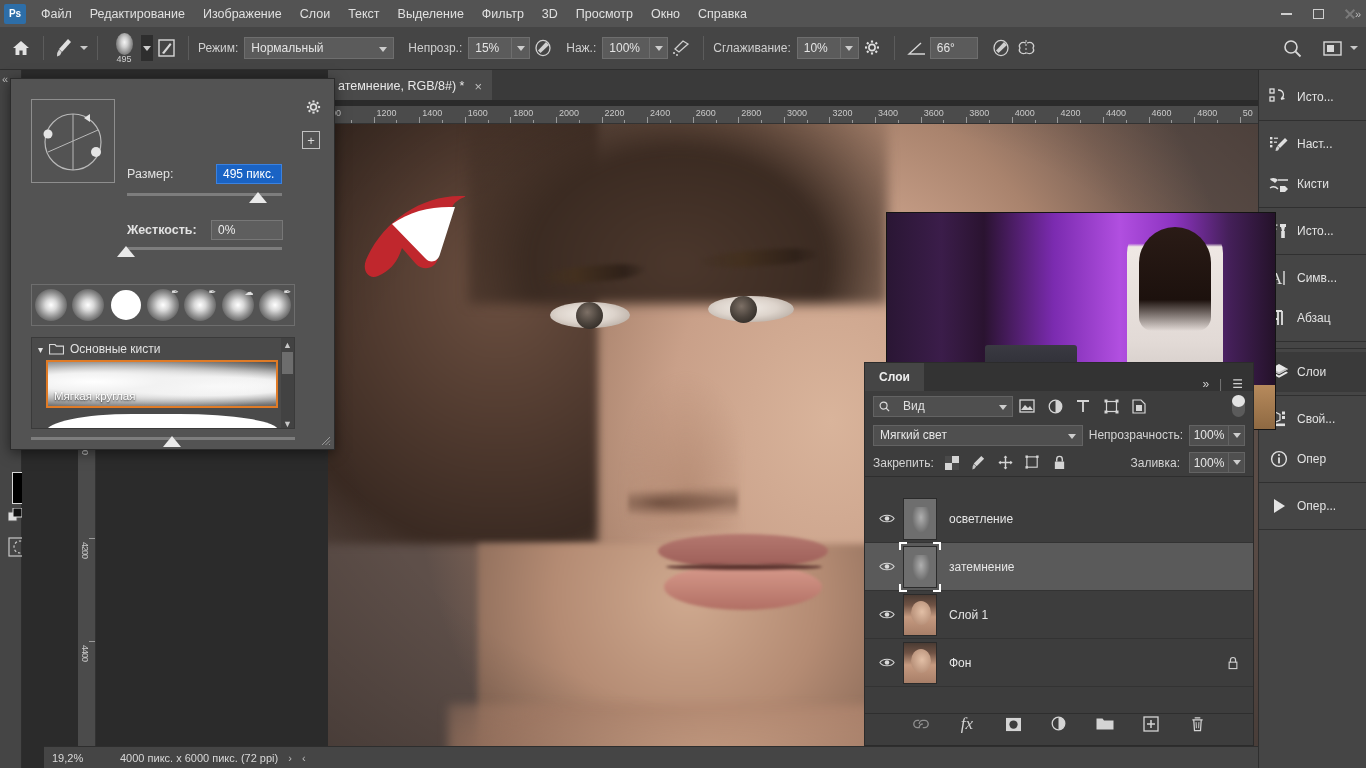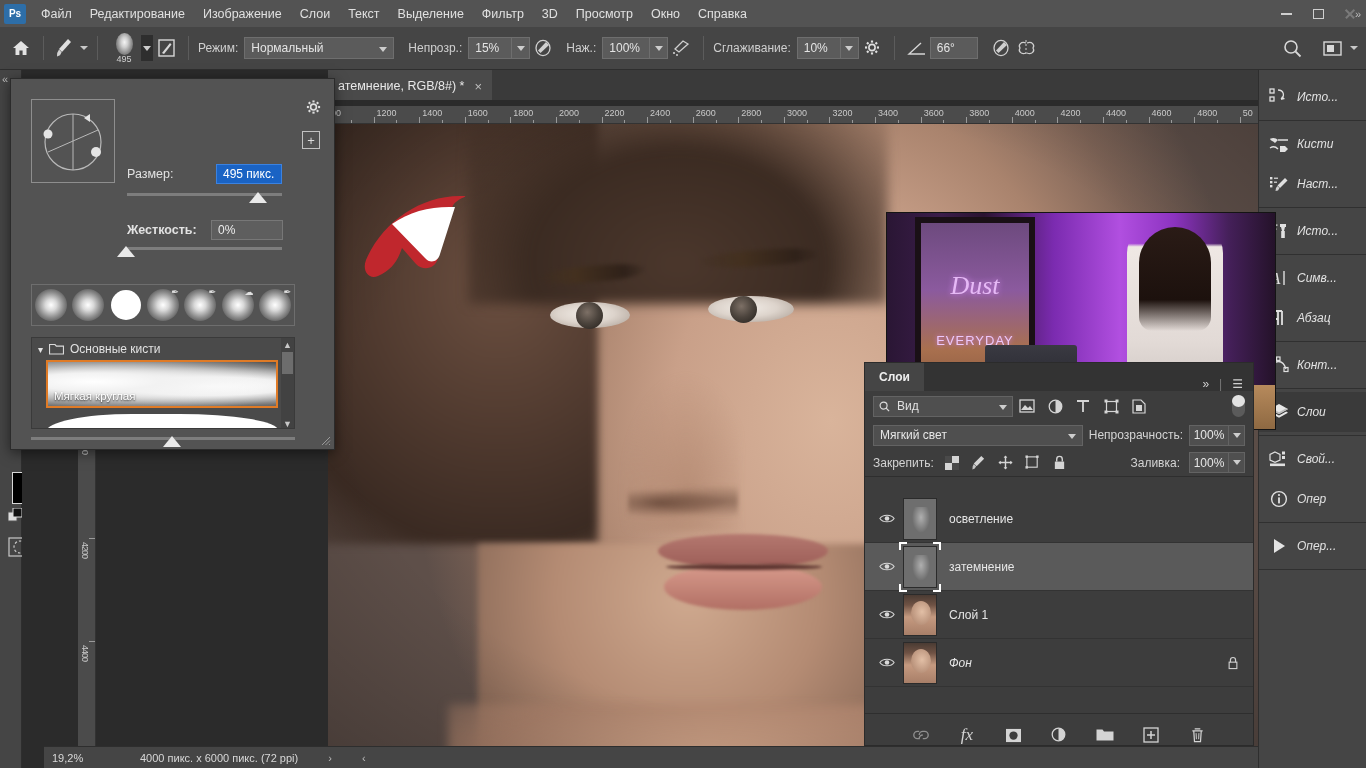--- a/index.html
+++ b/index.html
@@ -173,21 +173,21 @@
   .vo-desk { position:absolute; left:0; bottom:0; width:100%; height:44px;
     background:linear-gradient(180deg,#b78a5c,#8e6942); }
   .vo-laptop { position:absolute; left:98px; bottom:30px; width:92px; height:54px;
     background:linear-gradient(180deg,#3a3a42,#22222a); border-radius:3px;}
   .vo-laptopb { position:absolute; left:86px; bottom:22px; width:118px; height:10px;
     background:#4b4b55; border-radius:2px;}
 
   
   .statusbar { position:absolute; left:22px; bottom:0; width:1236px; height:22px;
     background:#454545; display:flex; align-items:center; padding:7px 8px;
-    font-size:11px; color:#d8d8d8; border-top:1px solid #2e2e2e;gap:20px; }
+    font-size:11px; color:#d8d8d8; border-top:1px solid #2e2e2e; }
   .sb-zoom { width:68px; }
   .sb-dims { }
   .sb-chev { margin-left:10px; color:#bbb; }
 
   
   .brushpanel { position:absolute; left:10px; top:78px; width:325px; height:372px;
     background:#535353; border:1px solid #2b2b2b; box-shadow:0 3px 12px rgba(0,0,0,.5); z-index:40; }
   .bp-thumbbox { position:absolute; left:20px; top:20px; width:84px; height:84px;
     border:1px solid #8e8e8e; }
   .bp-label { position:absolute; font-size:12.5px; color:#e2e2e2; }
@@ -236,21 +236,21 @@
   
   .layerspanel { position:absolute; left:864px; top:362px; width:390px; height:384px;
     background:#3d3d3d; border:1px solid #2b2b2b; z-index:25; }
   .lp-tabs { height:28px; background:#333; display:flex; align-items:flex-end; }
   .lp-tab { height:28px; padding:0 14px; display:flex; align-items:center; background:#454545;
     font-size:12px; color:#eee; font-weight:bold; }
   .lp-tabright { margin-left:auto; display:flex; align-items:center; gap:10px; padding:0 10px;
     color:#cfcfcf; font-size:12px;}
   .lp-filterrow { height:30px; display:flex; align-items:center; padding:0 8px; gap:0; }
   .lp-search { width:140px; height:21px; background:#4f4f4f; border:1px solid #636363;
-    display:flex; align-items:center; padding:8px 5px; gap:7px; font-size:12px; color:#e0e0e0;}
+    display:flex; align-items:center; padding:8px 5px; gap:13px; font-size:12px; color:#e0e0e0;}
   .lp-search .cv { margin-left:auto;}
   .lp-ficon { width:28px; height:24px; display:flex; align-items:center; justify-content:center;
      color:#d5d5d5; }
   .lp-toggle { margin-left:auto; width:13px; height:22px; background:#5b5b5b; border-radius:7px;
     position:relative;}
   .lp-toggle:after{ content:""; position:absolute; left:0; top:0; width:13px; height:12px;
     border-radius:50%; background:#e2e2e2;}
   .lp-blendrow { height:28px; display:flex; align-items:center; padding:0 8px; gap:6px;}
   .lp-blend { width:210px; height:21px; background:#4f4f4f; border:1px solid #636363;
     display:flex; align-items:center; padding:0 6px; font-size:12px; color:#e6e6e6;}
@@ -273,35 +273,35 @@
     position:relative; overflow:hidden; }
   .lp-thumb.face { background:linear-gradient(180deg,#4a3b33 0%, #6f5244 25%, #c59a80 55%, #a87f68 100%);}
   .lp-thumb.face:after{ content:""; position:absolute; left:7px; top:6px; width:20px; height:24px;
     border-radius:50%; background:radial-gradient(ellipse at 55% 45%, #e2bfa6, #a87f68);}
   .lp-thumb.gray { background:#6e6e6e; }
   .lp-thumb.gray:after { content:""; position:absolute; left:8px; top:8px; width:18px; height:26px;
     background:radial-gradient(ellipse at 50% 40%, rgba(255,255,255,.45), rgba(255,255,255,0) 70%);}
   .lp-thumbsel { position:relative; }
   .lp-thumbsel .brk { position:absolute; width:8px; height:8px; border:2px solid #fff; }
   .lp-name { margin-left:12px; font-size:12px; color:#e6e6e6; }
-  .lp-name.italic { font-style:italic; }
+  .lp-name.italic { }
   .lp-locked { margin-left:auto; margin-right:14px; color:#cfcfcf;}
   .lp-bottom { position:absolute; left:0; bottom:0; width:388px; height:32px;
-    background:#3d3d3d; border-top:1px solid #2e2e2e; display:flex; align-items:flex-end;
+    background:#3d3d3d; border-top:1px solid #2e2e2e; display:flex; align-items:flex-start;
     justify-content:center; gap:26px; }
   .lp-bicon { width:20px; height:20px; display:flex; align-items:center; justify-content:center;
     color:#cfcfcf; }
 
   
   .rightdock { position:absolute; right:0; top:70px; width:108px; height:698px;
     background:#454545; border-left:1px solid #2e2e2e; padding-top:4px;}
   .rd-collapse { position:absolute; right:5px; top:-62px; color:#bdbdbd; font-size:11px;}
   .rd-group { border-bottom:1px solid #303030; padding:3px 0; }
   .rd-item { height:40px; display:flex; align-items:center; gap:7px; padding-left:9px;
-    color:#e2e2e2; font-size:12px;font-style:italic; }
+    color:#e2e2e2; font-size:12px; }
   .rd-item.active { background:#3a3a3a; }
   .rd-ic { width:22px; height:22px; display:flex; align-items:center; justify-content:center;}
   svg { display:block; }
 </style>
 </head>
 <body>
 
 <div class="app">
 
   <div class="menubar">
@@ -600,24 +600,20 @@
 
     <div class="cursorarrow">
       <svg width="130" height="130" viewBox="0 0 130 130">
         <path d="M112 8 C70 6 30 34 14 72 C10 82 16 92 26 88 C40 82 46 72 50 60 L64 76 C72 84 84 80 86 70 L100 20 C102 11 118 8 112 8 Z" fill="#c0272d"></path>
         <path d="M103 19 L88 66 C86 74 78 76 73 70 L40 36 C58 23 80 18 103 19 Z" fill="#ffffff"></path>
       </svg>
     </div>
 
     <div class="videooverlay">
       <div class="vo-bg"></div>
-      <div class="vo-sign">
-        <div class="vo-sign-text">Dust</div>
-        <div class="vo-sign-text2">EVERYDAY</div>
-      </div>
       <div class="vo-person"></div>
       <div class="vo-hair"></div>
       <div class="vo-desk"></div>
       <div class="vo-laptopb"></div>
       <div class="vo-laptop"></div>
     </div>
 
     <div class="statusbar">
       <div class="sb-zoom">19,2%</div>
       <div class="sb-dims">4000 пикс. x 6000 пикс. (72 ppi)</div>
@@ -968,48 +964,48 @@
                 <rect x="1" y="9" width="4" height="4"></rect>
                 <path d="M9 2 C15 2 16 8 12 11"></path>
               </g>
               <path d="M13 8 L12 12 L16 11 Z" fill="#e0e0e0"></path>
             </svg>
           </span>
           <span>Исто...</span>
         </div>
       </div>
       <div class="rd-group">
-        <div class="rd-item">
-          <span class="rd-ic">
-            <svg width="22" height="18" viewBox="0 0 22 18">
-              <path d="M2 4 C5 2 8 3 10 5 L7 8 C5 6 3 6 2 4 Z" fill="#e0e0e0"></path>
-              <line x1="10" y1="5" x2="20" y2="5" stroke="#e0e0e0" stroke-width="1.5"></line>
-              <path d="M2 13 C5 11 8 12 10 14" fill="none" stroke="#e0e0e0" stroke-width="1.4"></path>
-              <path d="M12 11 L17 11 L20 14 L17 17 L12 17 Z" fill="#e0e0e0"></path>
-            </svg>
-          </span>
-          <span>Кисти</span>
-        </div>
         <div class="rd-item">
           <span class="rd-ic">
             <svg width="20" height="18" viewBox="0 0 20 18">
               <g fill="#e0e0e0">
                 <rect x="1" y="2" width="2.4" height="2.4"></rect>
                 <rect x="1" y="6" width="2.4" height="2.4"></rect>
                 <rect x="1" y="10" width="2.4" height="2.4"></rect>
               </g>
               <g stroke="#e0e0e0" stroke-width="1.2">
                 <line x1="5" y1="3.2" x2="9" y2="3.2"></line>
                 <line x1="5" y1="7.2" x2="8" y2="7.2"></line>
               </g>
               <path d="M16 3 L18.5 5.5 L11 13 L8.5 10.5 Z" fill="#e0e0e0"></path>
               <path d="M8.5 11 L10.5 13 L9 15.5 L6.5 16 L7 13 Z" fill="#cfcfcf"></path>
             </svg>
           </span>
           <span>Наст...</span>
+        </div>
+        <div class="rd-item">
+          <span class="rd-ic">
+            <svg width="22" height="18" viewBox="0 0 22 18">
+              <path d="M2 4 C5 2 8 3 10 5 L7 8 C5 6 3 6 2 4 Z" fill="#e0e0e0"></path>
+              <line x1="10" y1="5" x2="20" y2="5" stroke="#e0e0e0" stroke-width="1.5"></line>
+              <path d="M2 13 C5 11 8 12 10 14" fill="none" stroke="#e0e0e0" stroke-width="1.4"></path>
+              <path d="M12 11 L17 11 L20 14 L17 17 L12 17 Z" fill="#e0e0e0"></path>
+            </svg>
+          </span>
+          <span>Кисти</span>
         </div>
       </div>
       <div class="rd-group">
         <div class="rd-item">
           <span class="rd-ic">
             <svg width="20" height="18" viewBox="0 0 20 18">
               <g fill="#e0e0e0">
                 <rect x="1" y="2" width="2.3" height="2.3"></rect>
                 <rect x="1" y="6" width="2.3" height="2.3"></rect>
               </g>
@@ -1038,33 +1034,20 @@
         <div class="rd-item">
           <span class="rd-ic">
             <svg width="18" height="18" viewBox="0 0 18 18">
               <path d="M12 2 L12 16 M8 2 L8 16 M12 2 L6 2 A4 4 0 0 0 6 10 L8 10" fill="none" stroke="#e0e0e0" stroke-width="1.8"></path>
             </svg>
           </span>
           <span>Абзац</span>
         </div>
       </div>
       <div class="rd-group">
-        <div class="rd-item">
-          <span class="rd-ic">
-            <svg width="22" height="18" viewBox="0 0 22 18">
-              <path d="M3 13 C6 3 15 3 18 13" fill="none" stroke="#e0e0e0" stroke-width="1.3"></path>
-              <g fill="none" stroke="#e0e0e0" stroke-width="1.2">
-                <rect x="0.8" y="11.5" width="4" height="4"></rect>
-                <rect x="16" y="11.5" width="4" height="4"></rect>
-                <rect x="8.6" y="1" width="3.4" height="3.4"></rect>
-              </g>
-            </svg>
-          </span>
-          <span>Конт...</span>
-        </div>
       </div>
       <div class="rd-group">
         <div class="rd-item active">
           <span class="rd-ic">
             <svg width="20" height="18" viewBox="0 0 20 18">
               <path d="M10 1 L19 6 L10 11 L1 6 Z" fill="#e8e8e8"></path>
               <path d="M10 9.2 L17.2 5.2 L19 6.3 L10 11.3 L1 6.3 L2.8 5.2 Z" fill="#bdbdbd"></path>
               <path d="M10 12.6 L17.2 8.6 L19 9.7 L10 14.7 L1 9.7 L2.8 8.6 Z" fill="#e8e8e8"></path>
             </svg>
           </span>

